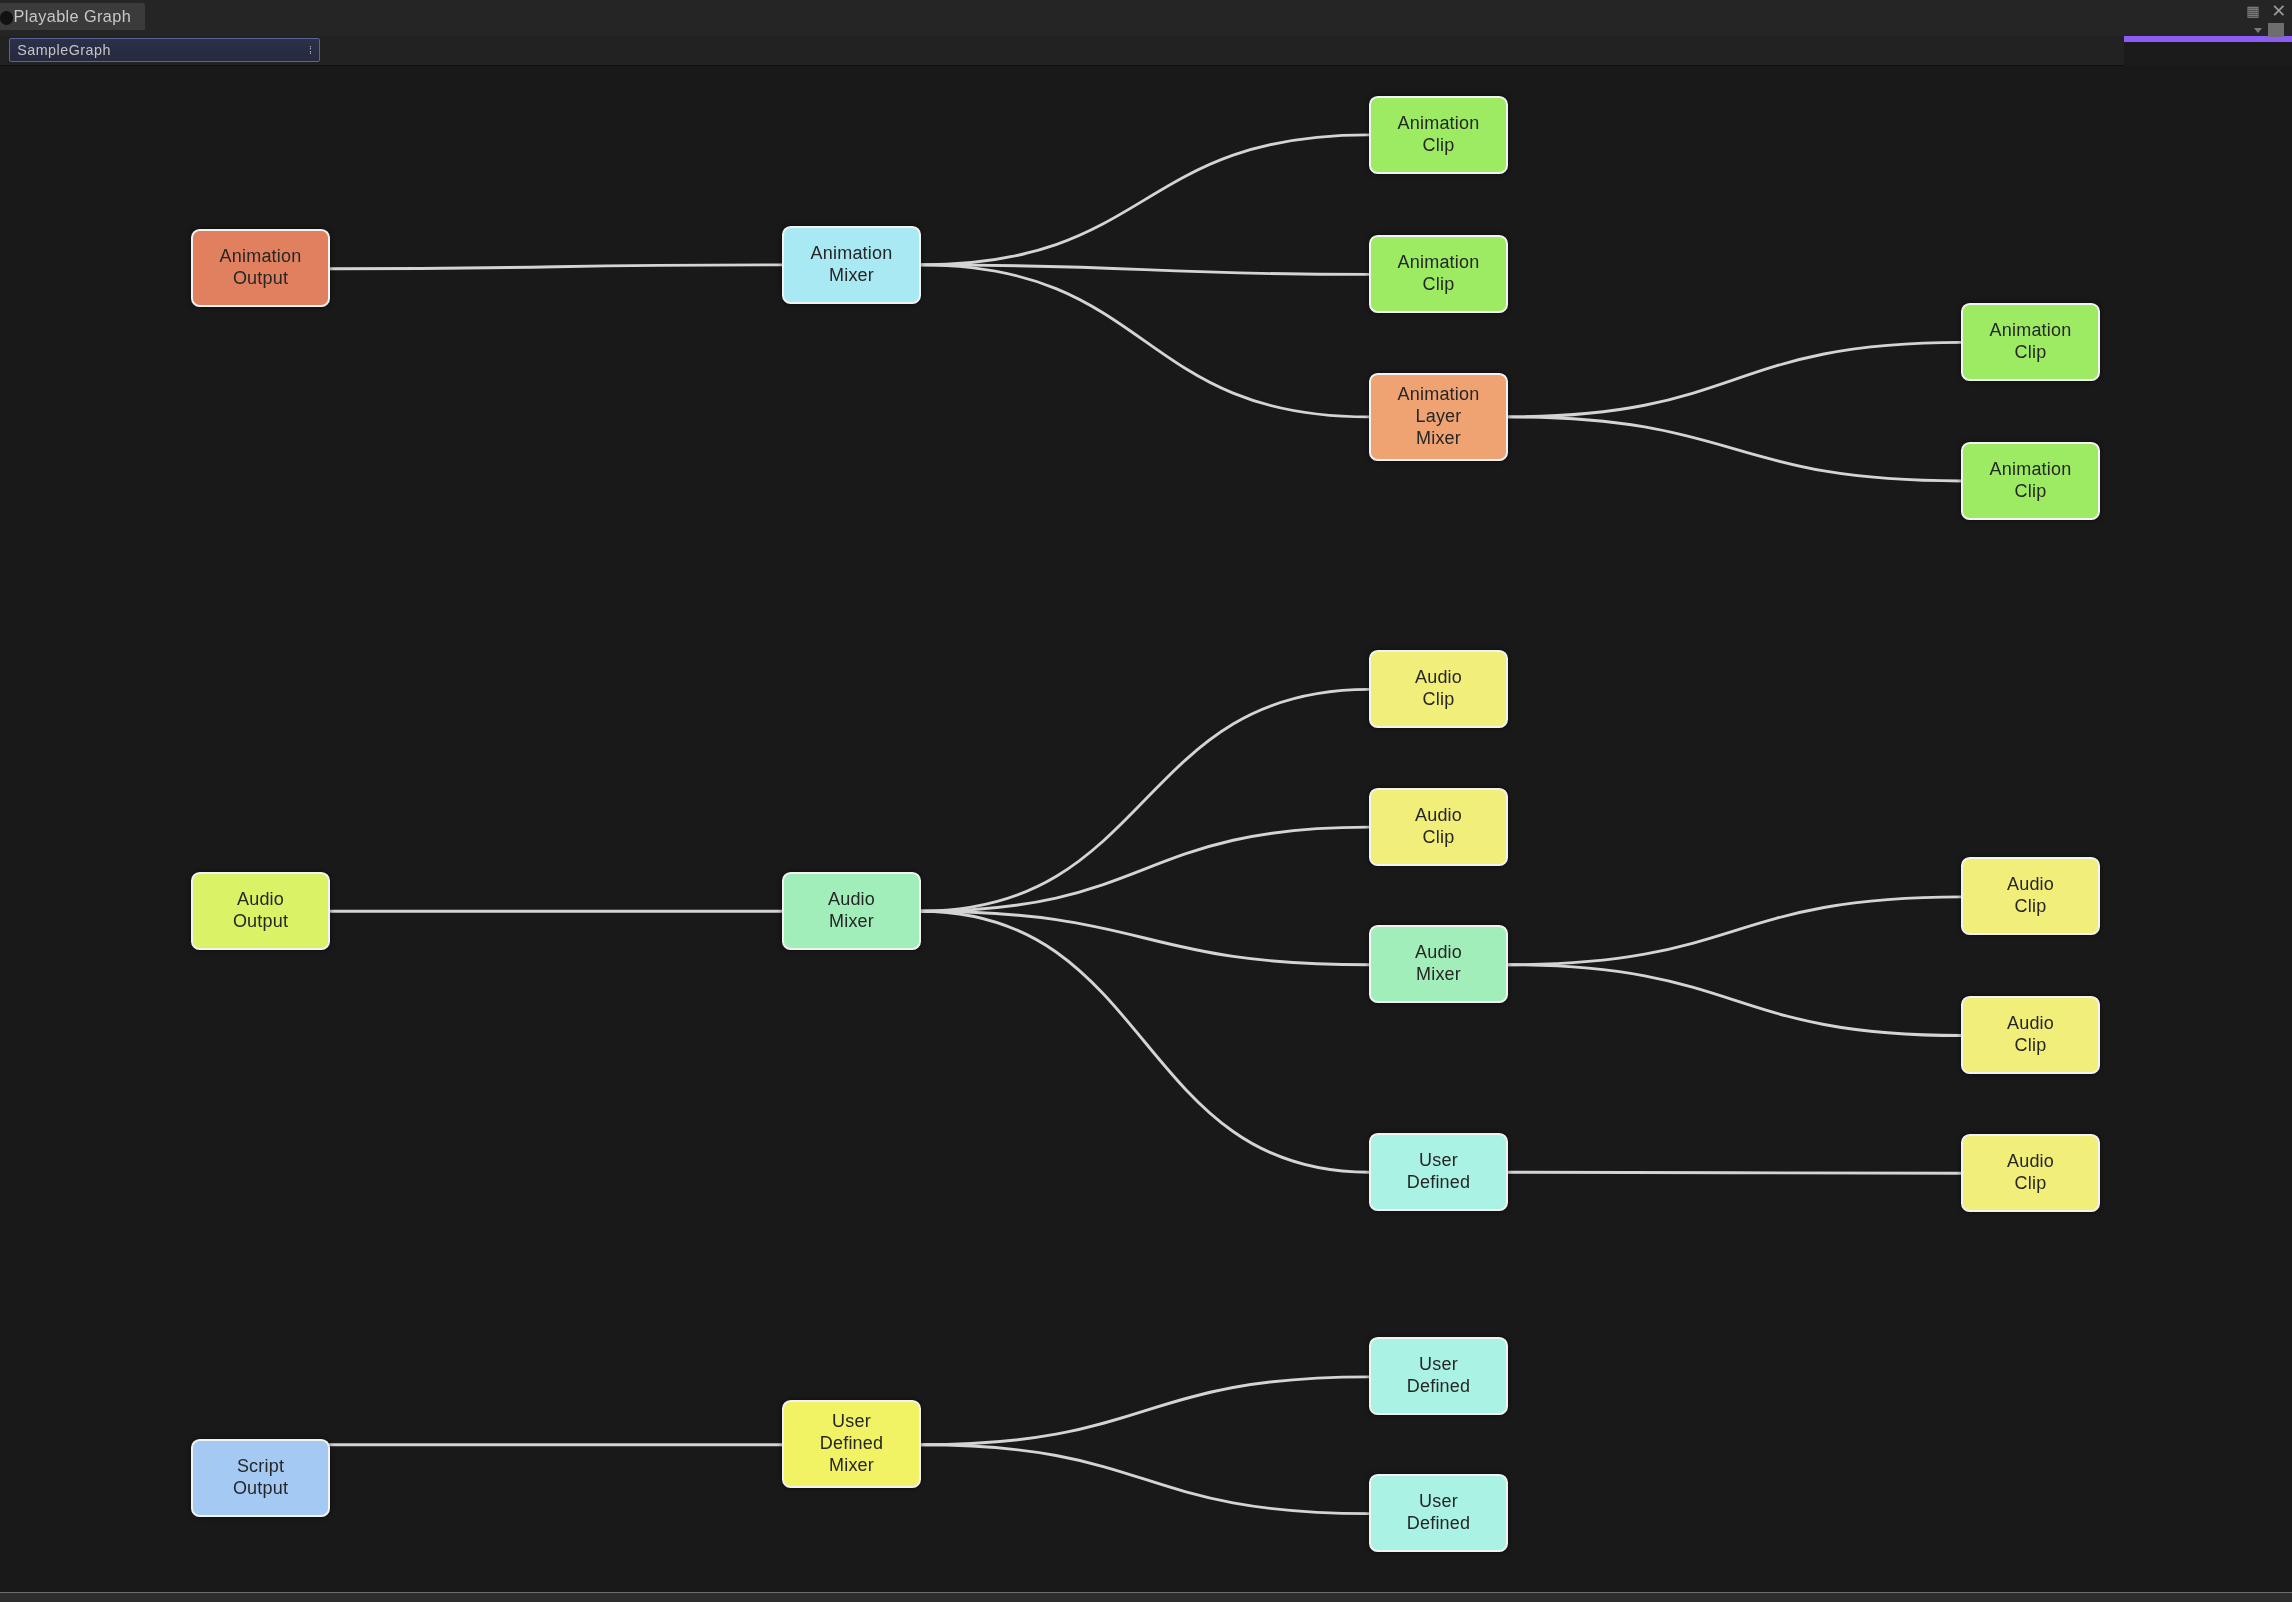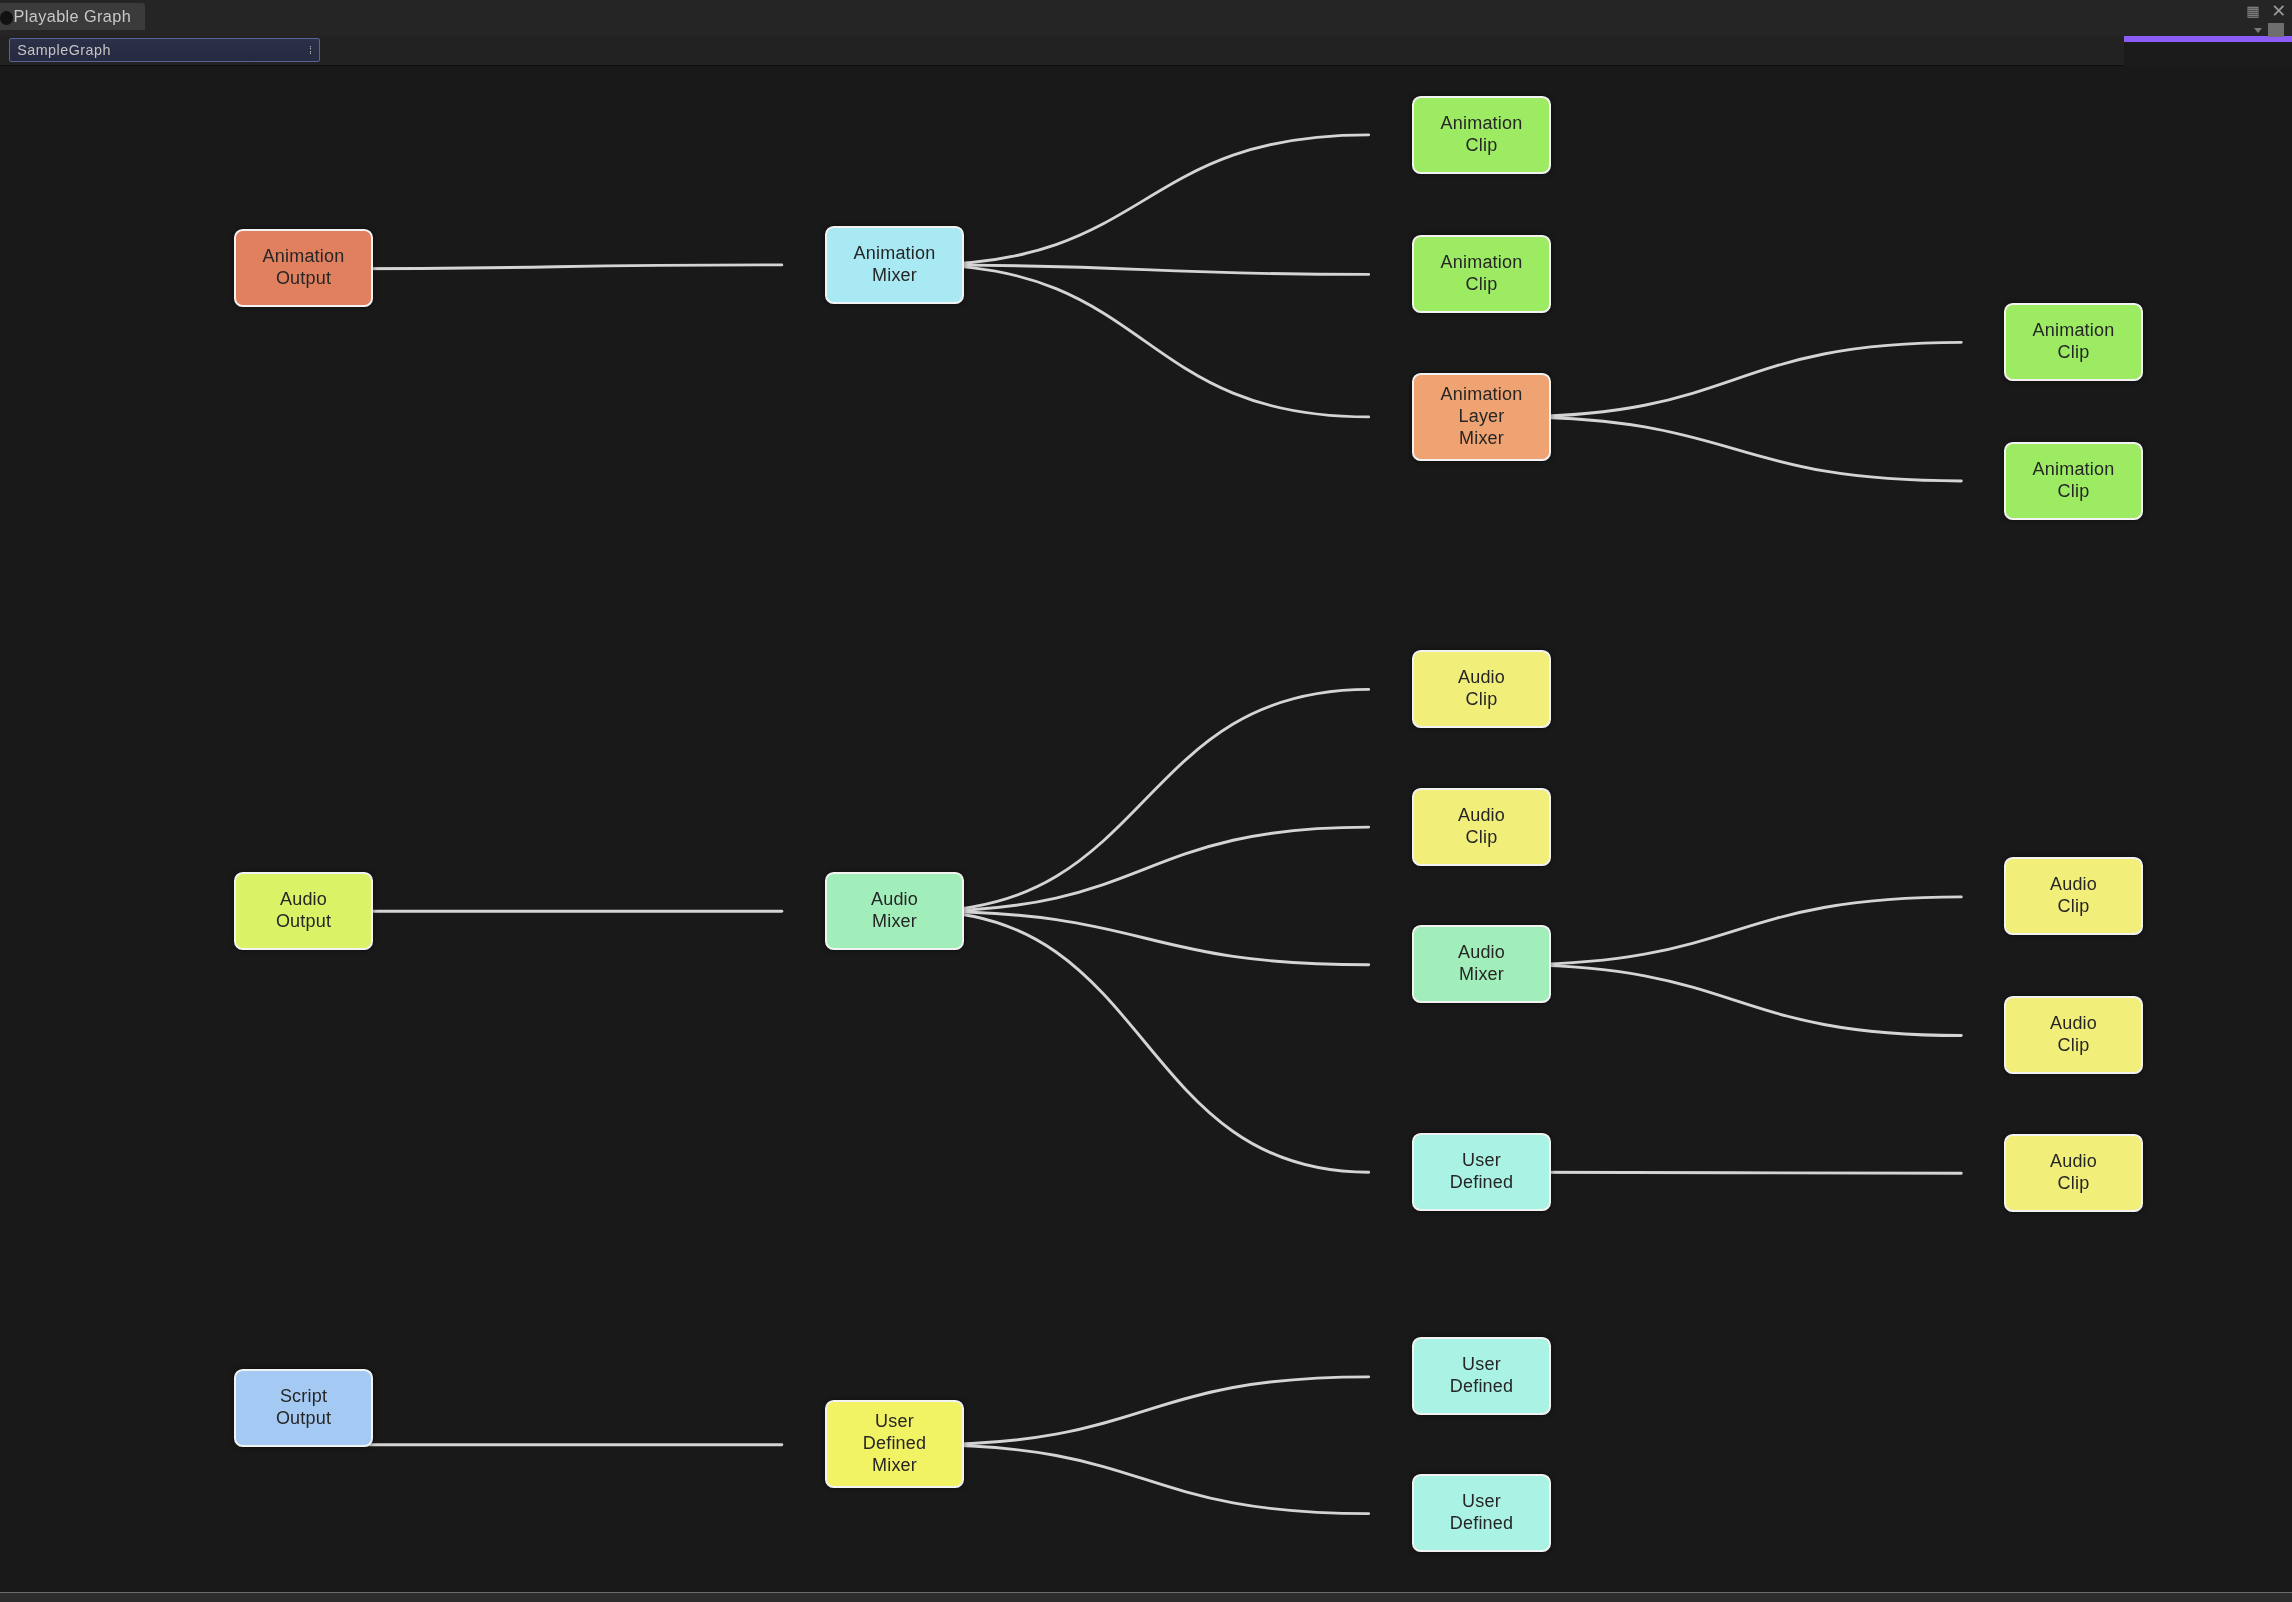--- a/index.html
+++ b/index.html
@@ -141,21 +141,20 @@
     align-items: center;
     justify-content: center;
     text-align: center;
     color: #262626;
     font-size: 18px;
     line-height: 1.22;
     letter-spacing: 0.2px;
     box-shadow: 0 0 5.7px rgba(0,0,0,.55);
     white-space: pre-line;
     user-select: none;
-    margin-left: 43px;
   }
 
   .bottom-strip {
     position: absolute;
     left: 0; top: 1592px;
     width: 2292px; height: 10.5px;
     background: #2d2d2d;
     border-top: 1px solid #6d6d6d;
   }
 </style>
@@ -233,21 +232,21 @@
         <div class="node" style="left: 1369px; top: 859px; width: 139px; height: 78px; background: rgb(162, 238, 186); border-color: rgb(242, 242, 242); color: rgb(38, 38, 38);">Audio
 Mixer</div>
         <div class="node" style="left: 1369px; top: 1067px; width: 139px; height: 78px; background: rgb(170, 242, 228); border-color: rgb(242, 242, 242); color: rgb(38, 38, 38);">User
 Defined</div>
         <div class="node" style="left: 1961px; top: 791px; width: 139px; height: 78px; background: rgb(242, 238, 122); border-color: rgb(242, 242, 242); color: rgb(38, 38, 38);">Audio
 Clip</div>
         <div class="node" style="left: 1961px; top: 930px; width: 139px; height: 78px; background: rgb(242, 238, 122); border-color: rgb(242, 242, 242); color: rgb(38, 38, 38);">Audio
 Clip</div>
         <div class="node" style="left: 1961px; top: 1068px; width: 139px; height: 78px; background: rgb(242, 238, 122); border-color: rgb(242, 242, 242); color: rgb(38, 38, 38);">Audio
 Clip</div>
-        <div class="node" style="left: 191px; top: 1303px; width: 139px; height: 78px; background: rgb(164, 202, 244); border-color: rgb(242, 242, 242); color: rgb(38, 38, 38);">Script
+        <div class="node" style="left: 191px; top: 1373px; width: 139px; height: 78px; background: rgb(164, 202, 244); border-color: rgb(242, 242, 242); color: rgb(38, 38, 38);">Script
 Output</div>
         <div class="node" style="left: 782px; top: 1334px; width: 139px; height: 88px; background: rgb(241, 242, 100); border-color: rgb(242, 242, 242); color: rgb(38, 38, 38);">User
 Defined
 Mixer</div>
         <div class="node" style="left: 1369px; top: 1271px; width: 139px; height: 78px; background: rgb(170, 242, 228); border-color: rgb(242, 242, 242); color: rgb(38, 38, 38);">User
 Defined</div>
         <div class="node" style="left: 1369px; top: 1408px; width: 139px; height: 78px; background: rgb(170, 242, 228); border-color: rgb(242, 242, 242); color: rgb(38, 38, 38);">User
 Defined</div>
       </div>
   </div>

